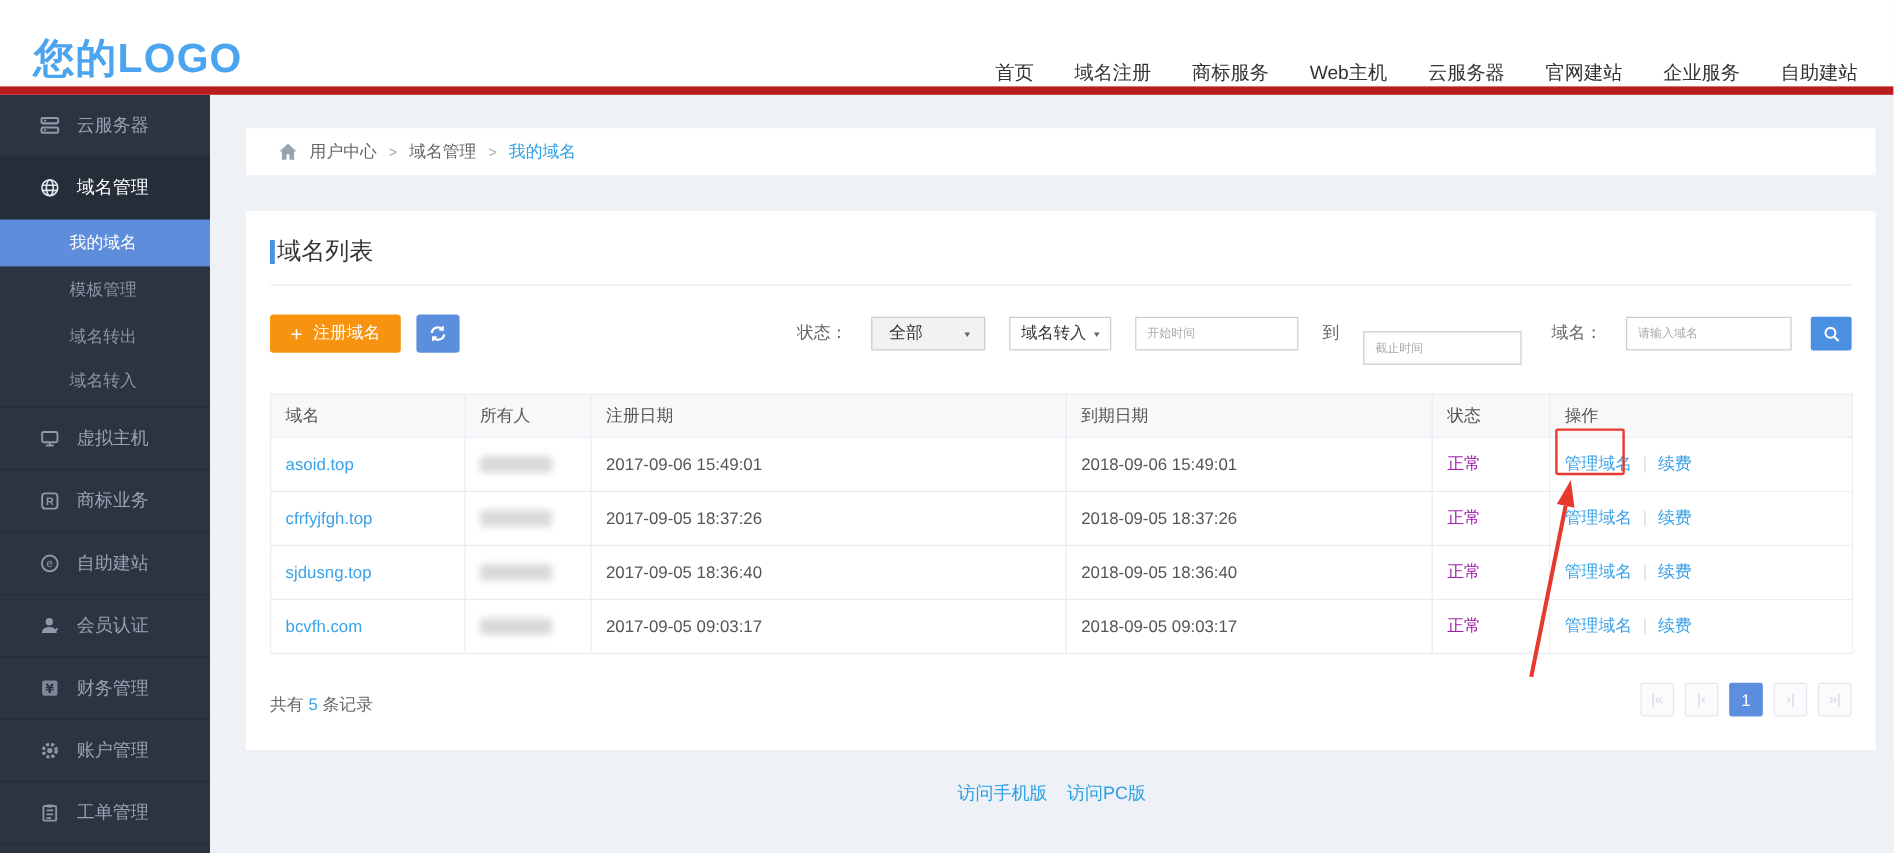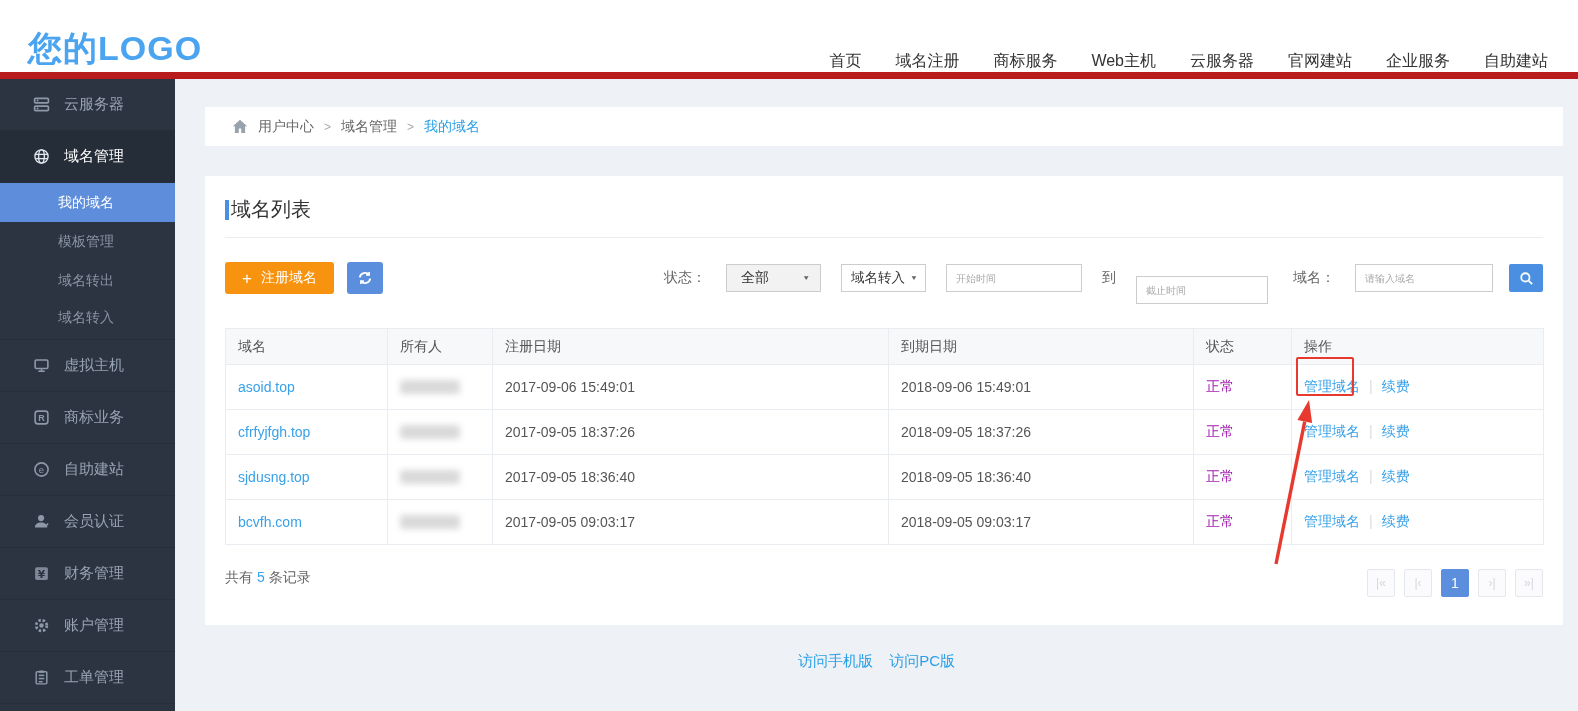--- a/index.html
+++ b/index.html
@@ -64,21 +64,21 @@
   table.domains { margin-top:24px; border-collapse:collapse; width:100%; font-size:14px; color:#555; table-layout:fixed; }
   table.domains th { height:36px; background:#f7f8fa; font-weight:normal; color:#555; }
   table.domains td { height:45px; background:#fff; }
   table.domains th, table.domains td { border:1px solid #e9ecf0; text-align:left; padding-left:12px; }
   .link { color:#38a1e9; cursor:pointer; }
   .status-ok { color:#a21caf; }
   .act-sep { color:#ddd; margin:0 9px; }
   .owner-blur { width:60px; height:14px; background:#d9d9d9; border-radius:3px; filter:blur(3px); }
   .action-cell { position:relative; }
   
-  .table-footer { margin-top:24px; display:flex; justify-content:space-between; align-items:flex-start;
+  .table-footer { margin-top:24px; display:flex; justify-content:space-between; align-items:flex-end;
     font-size:14px; color:#666; }
   .count { color:#38a1e9; margin:0 4px; }
   .pager { display:flex; gap:9px; }
   .pg { width:28px; height:28px; border:1px solid #e4e7ec; background:#fbfbfd; color:#d3d7de;
     font-size:12px; display:flex; align-items:center; justify-content:center; border-radius:2px;
     cursor:pointer; font-family:inherit; }
   .pg.active { background:#5b8edc; border-color:#5b8edc; color:#fff; font-size:14px; }
   
   .site-footer { margin-top:27px; text-align:center; font-size:15px; }
   .site-footer a { color:#2ba0e8; margin:0 6px; text-decoration:none; cursor:pointer; }

